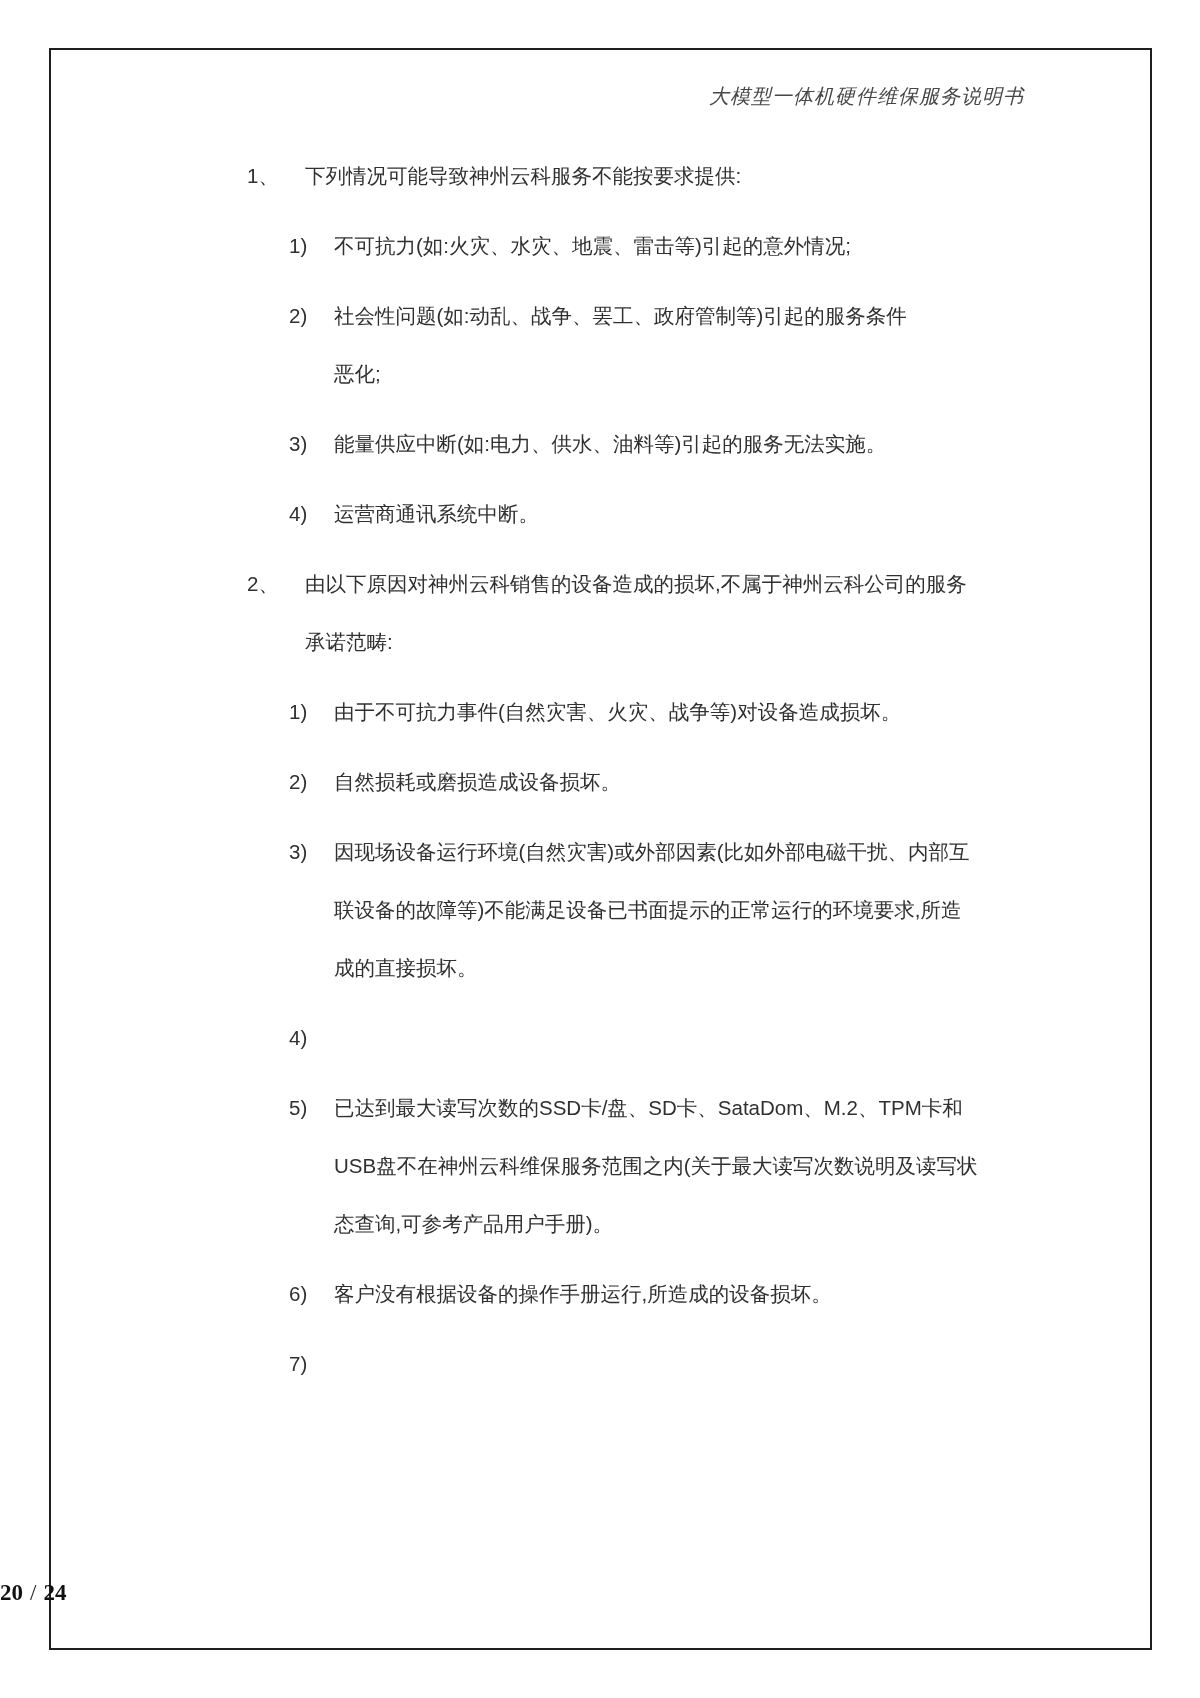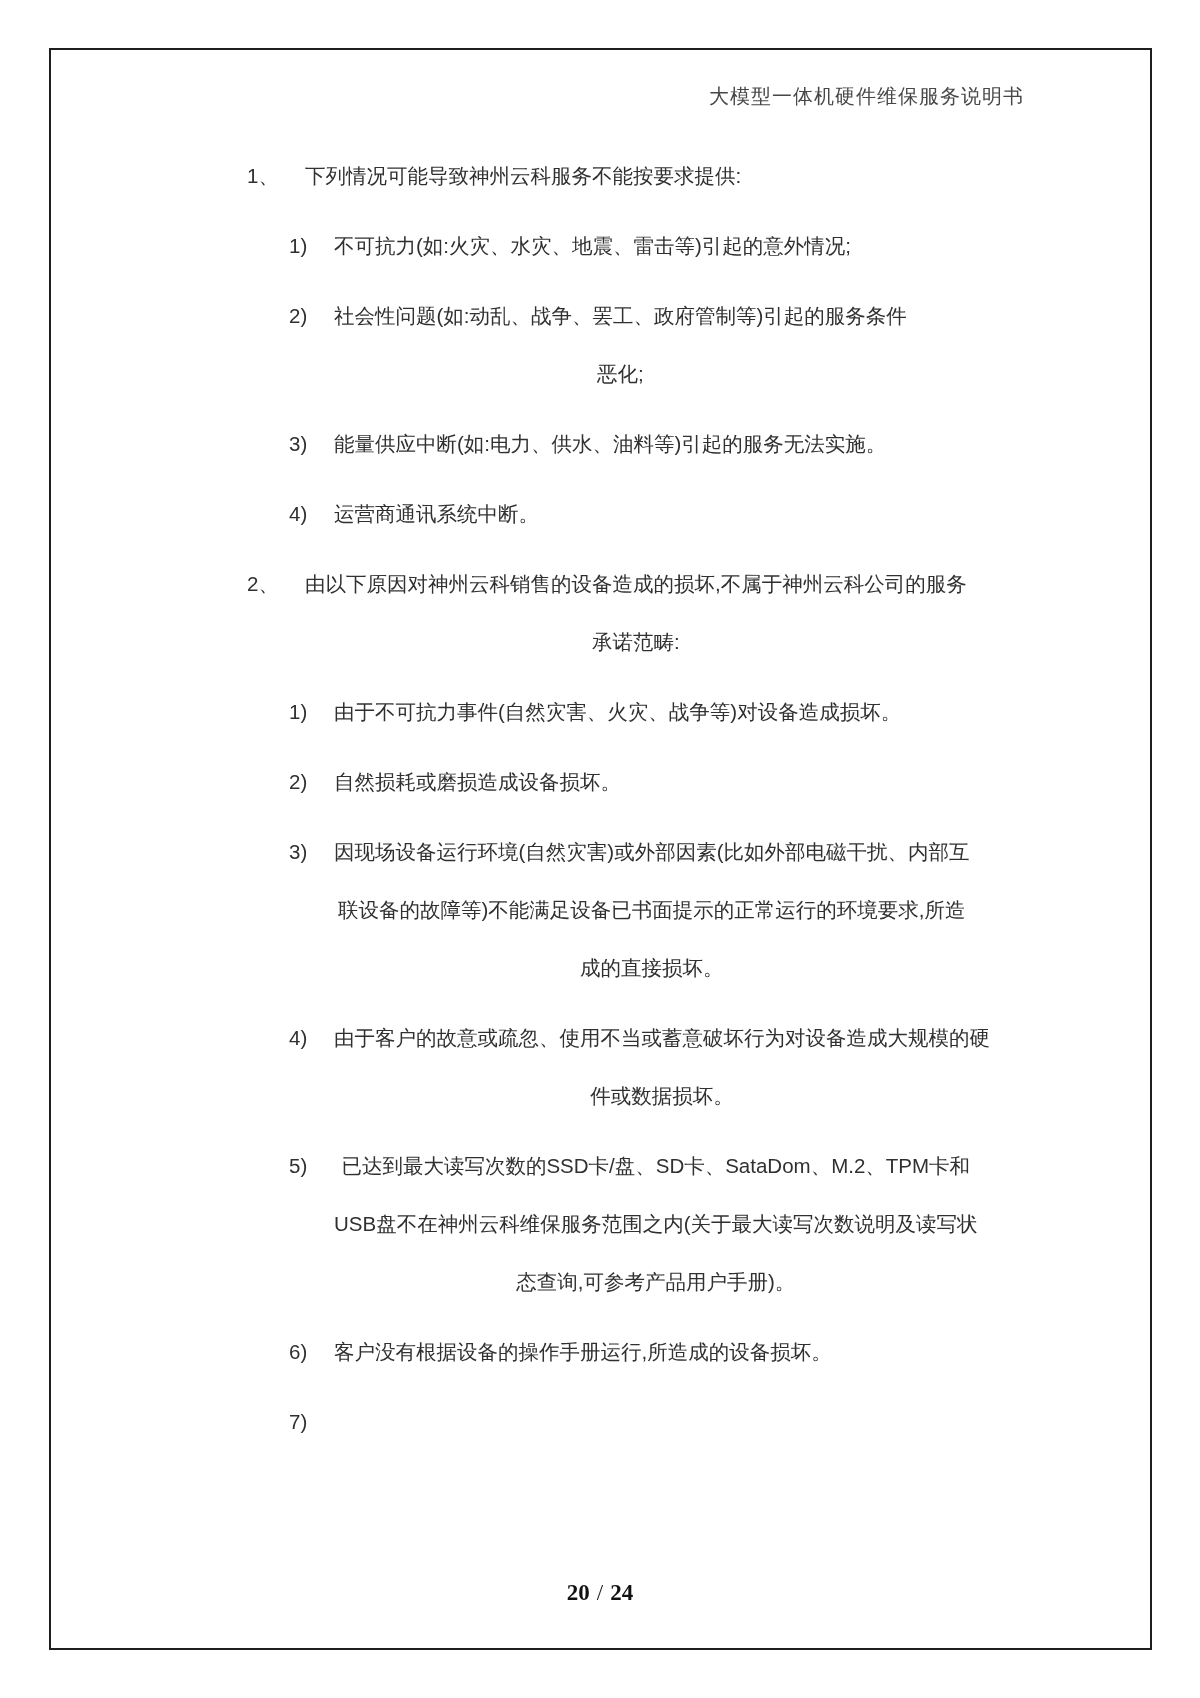--- a/index.html
+++ b/index.html
@@ -24,20 +24,21 @@
     position: absolute;
     top: 83px;
     left: 12px;
     right: 176px;
     text-align: right;
     font-family: "Liberation Serif", "DejaVu Serif", serif;
     font-size: 20px;
     letter-spacing: 1px;
     color: #474747;
     white-space: nowrap;
+    font-style: italic;
   }
   .doc-body {
     position: absolute;
     top: 0;
     left: 0;
     right: 130px;
   }
   .row {
     display: flex;
     align-items: flex-start;
@@ -46,29 +47,27 @@
     margin-bottom: 12px;
   }
   .row.first { margin-top: 147px; }
   .l1 { margin-left: 247px; }
   .l1 .num { flex: 0 0 58px; }
   .l2 { margin-left: 289px; }
   .l2 .num { flex: 0 0 45px; }
   .txt {
     white-space: pre-line;
     color: #303030;
-    text-align: center;
   }
   .num { color: #303030; }
   .doc-footer {
     position: absolute;
     top: 1580px;
     left: 0;
     width: 100%;
-    text-align: center;
     font-family: "Liberation Serif", "DejaVu Serif", serif;
     font-size: 23px;
     color: #111111;
   }
   .doc-footer .b { font-weight: bold; }
   .doc-footer .sep { font-weight: normal; margin: 0 7px; color: #222222; }
 </style>
 </head>
 <body>
 
@@ -126,22 +125,20 @@
 
     <div class="row l2">
       <span class="num">3)</span>
       <span class="txt">因现场设备运行环境(自然灾害)或外部因素(比如外部电磁干扰、内部互
 联设备的故障等)不能满足设备已书面提示的正常运行的环境要求,所造
 成的直接损坏。</span>
     </div>
 
     <div class="row l2">
       <span class="num">4)</span>
-      <span class="txt">由于客户的故意或疏忽、使用不当或蓄意破坏行为对设备造成大规模的硬
-件或数据损坏。</span>
     </div>
 
     <div class="row l2">
       <span class="num">5)</span>
       <span class="txt">已达到最大读写次数的SSD卡/盘、SD卡、SataDom、M.2、TPM卡和
 USB盘不在神州云科维保服务范围之内(关于最大读写次数说明及读写状
 态查询,可参考产品用户手册)。</span>
     </div>
 
     <div class="row l2">

